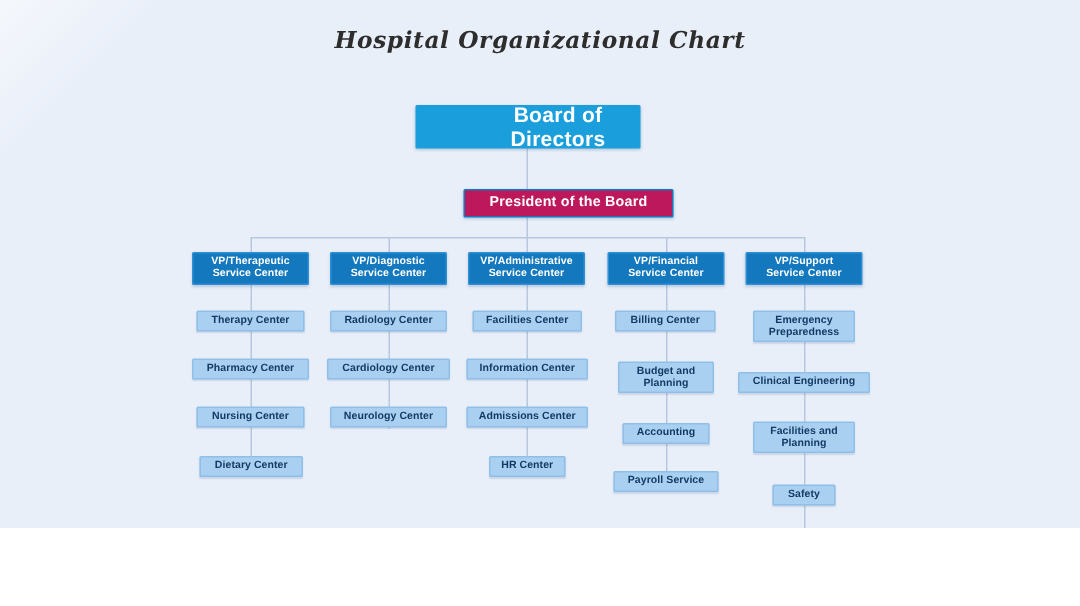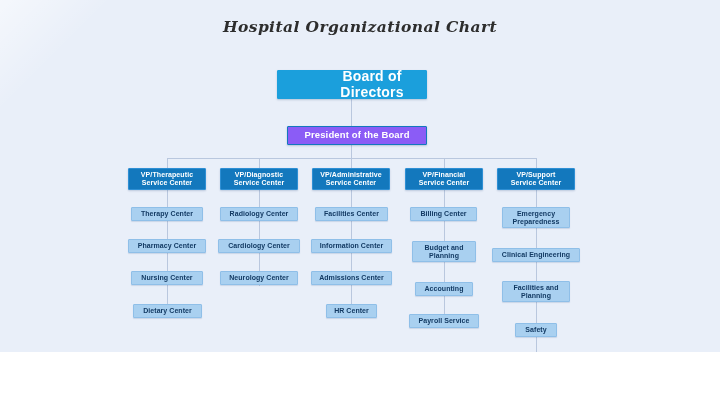--- a/index.html
+++ b/index.html
@@ -65,26 +65,27 @@
   .node.root {
     background: #1b9fdc;
     color: #ffffff;
     font-size: 14px;
     letter-spacing: 0.2px;
     border: 1px solid #1b9fdc;
     box-shadow: 0 1px 2px rgba(30,70,120,0.25);
   }
 
   .node.president {
-    background: #8b5cf6;
+    background: #be185d;
     color: #ffffff;
     font-size: 9.5px;
     letter-spacing: 0.15px;
     border: 1px solid #1378bd;
     box-shadow: 0 1px 2px rgba(30,70,120,0.25);
+    margin-left: 22px;
   }
 
   .node.vp {
     background: #1378bd;
     color: #ffffff;
     font-size: 7px;
     letter-spacing: 0.1px;
     border: 1px solid #2e8fd4;
     box-shadow: 0 1px 2px rgba(30,70,120,0.22);
   }

